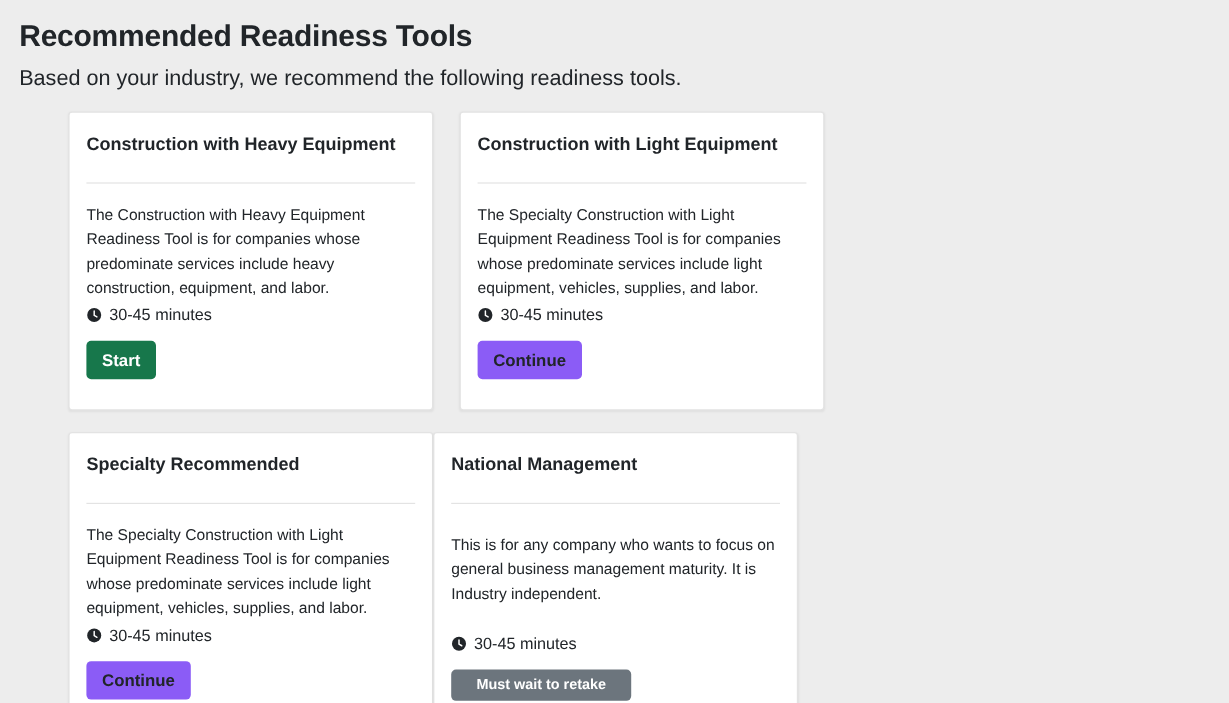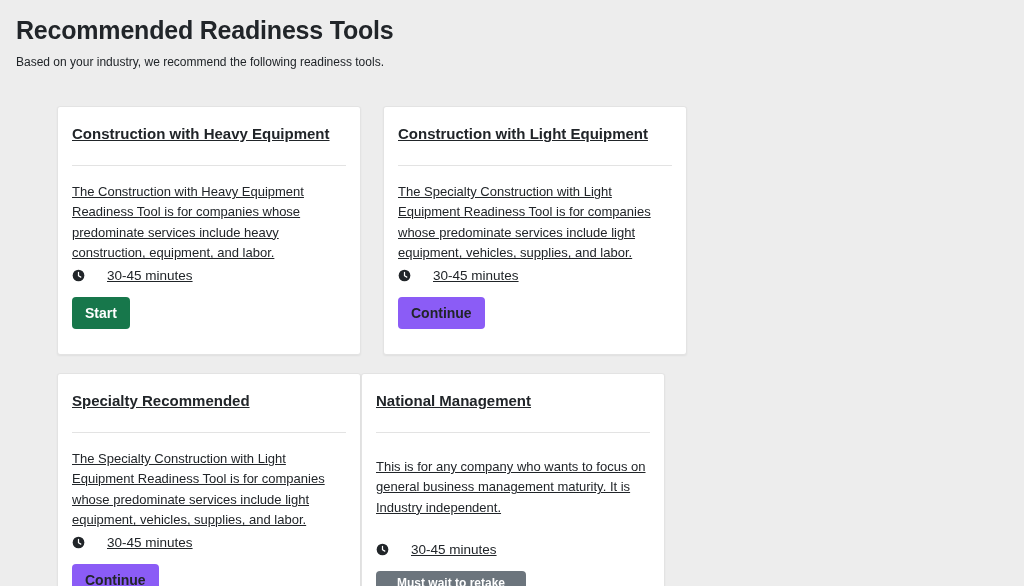--- a/index.html
+++ b/index.html
@@ -20,42 +20,41 @@
     position: relative;
   }
   .page-title {
     font-size: 25px;
     font-weight: bold;
     color: #212529;
     margin: 0 0 10px 0;
     letter-spacing: -0.2px;
   }
   .page-subtitle {
-    font-size: 12px;
+    font-size: 18px;
     color: #212529;
-    margin: 0 0 37px 0;
+    margin: 0 0 17px 0;
   }
   .card-grid {
     display: flex;
     flex-wrap: wrap;
     gap: 0;
     margin-left: 41px;
   }
   .card {
     width: 304px;
     background: #ffffff;
     border: 1px solid #e3e3e3;
     border-radius: 3px;
     box-sizing: border-box;
     padding: 18px 14px 14px 14px;
     margin-right: 22px;
     margin-bottom: 18px;
     box-shadow: 0 1px 2px rgba(0,0,0,0.06);
     position: relative;
-    text-decoration: underline;
   }
   .card-tall {
     min-height: 249px;
   }
   .card-title {
     font-size: 15px;
     font-weight: bold;
     color: #212529;
     margin: 0 0 22px 0;
     line-height: 1.2;
@@ -73,21 +72,21 @@
   }
   .card-body.spaced {
     margin-bottom: 24px;
     margin-top: 24px;
   }
   .duration {
     font-size: 13.5px;
     color: #212529;
     display: flex;
     align-items: center;
-    gap: 22px;
+    gap: 6px;
     margin-bottom: 14px;
   }
   .clock-icon {
     display: inline-block;
     width: 13px;
     height: 13px;
     flex: 0 0 13px;
   }
   .btn {
     display: inline-block;

